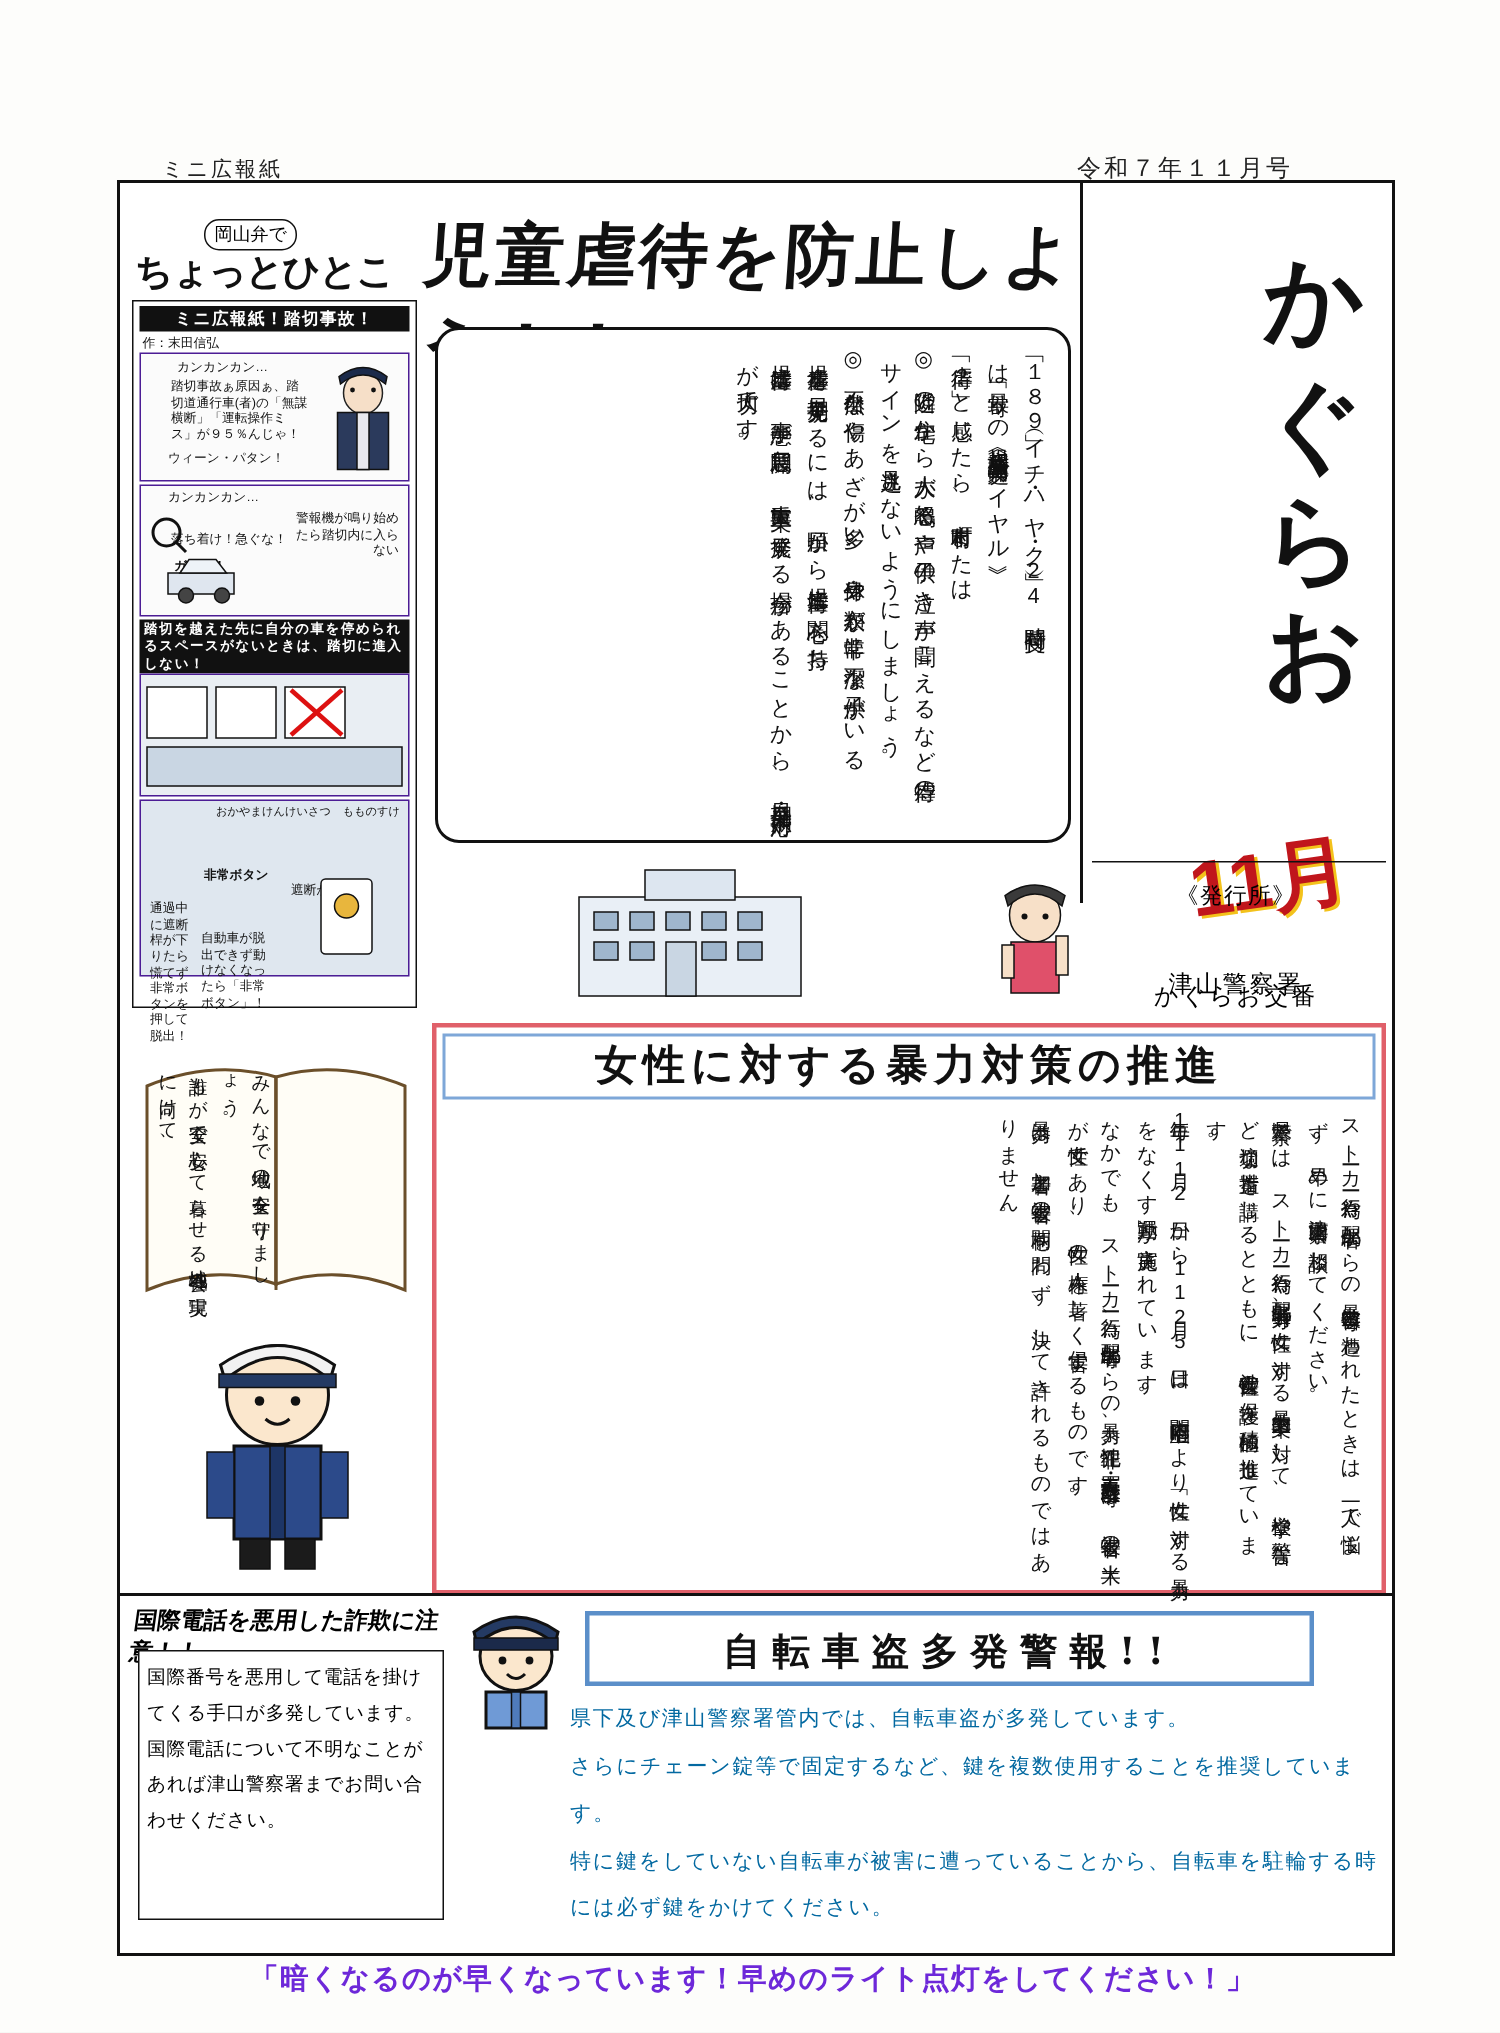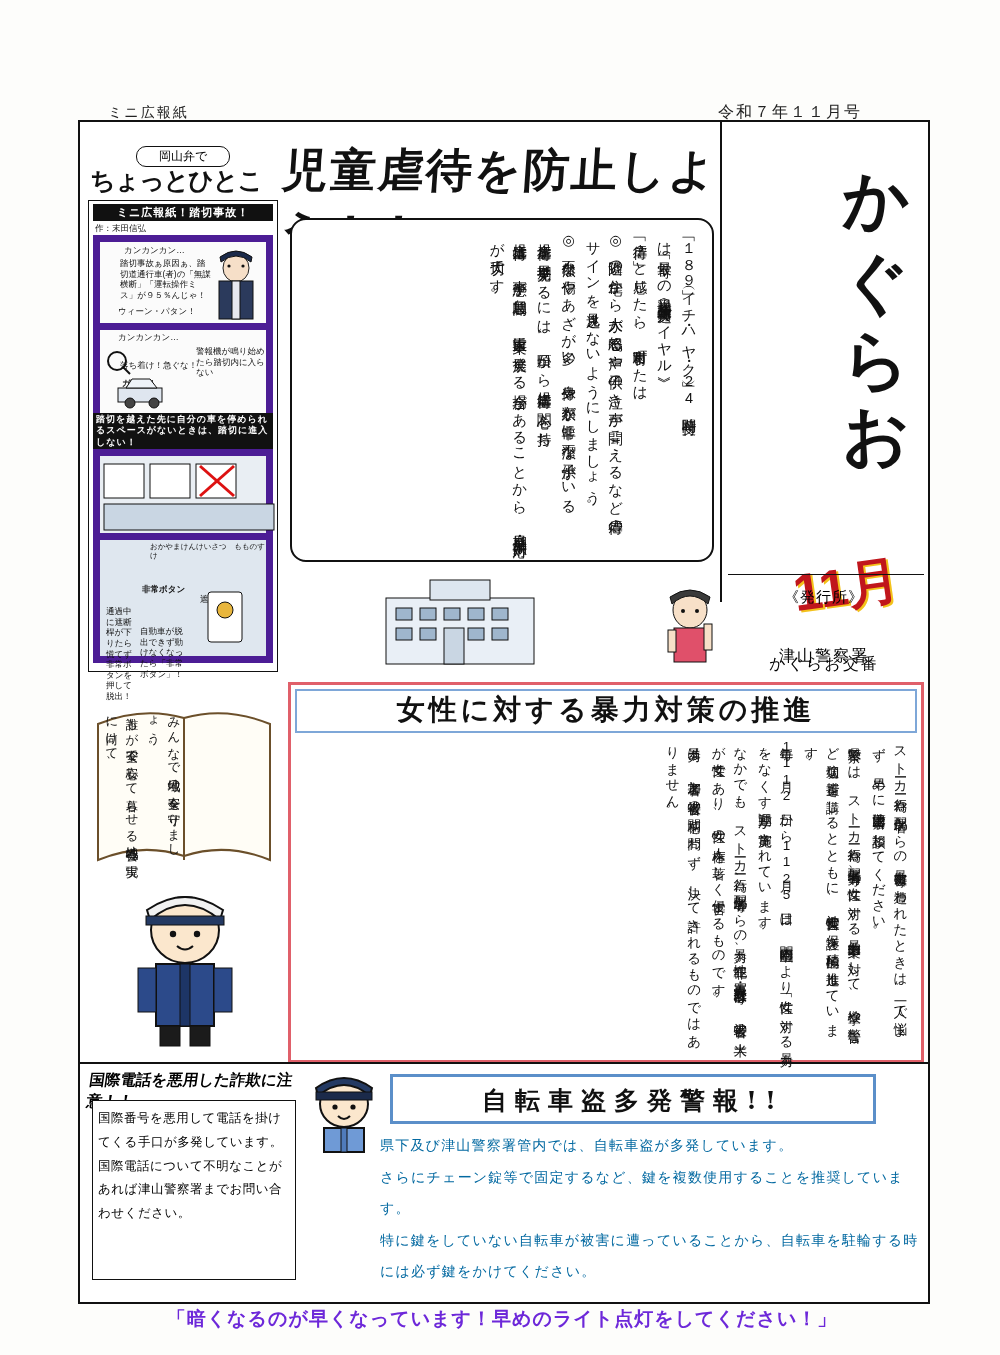--- a/index.html
+++ b/index.html
@@ -14,27 +14,27 @@
   #hdr-left{position:absolute;left:0;top:0;width:640px;height:480px;border-right:2px solid #111;}
   #masthead{position:absolute;right:0;top:0;width:206px;height:560px;}
   #mast-title{position:absolute;right:18px;top:6px;font-size:66px;line-height:1.02;letter-spacing:2px;font-weight:bold;color:#111;font-family:"DejaVu Serif","Liberation Serif",serif;}
   #mast-month{position:absolute;right:28px;top:430px;font-size:52px;font-weight:bold;color:#c0161c;transform:rotate(-8deg);text-shadow:2px 2px 0 #f3c21b;}
   #mast-rule{position:absolute;right:4px;top:452px;width:196px;border-top:1px solid #111;}
   #mast-pub{position:absolute;right:6px;top:466px;width:196px;text-align:center;font-size:15px;letter-spacing:1px;}
   #mast-org1{position:absolute;right:6px;top:500px;width:196px;text-align:center;font-size:16px;letter-spacing:2px;margin-top:24px;}
   #mast-org2{position:absolute;right:6px;top:532px;width:196px;text-align:center;font-size:16px;letter-spacing:2px;}
   
   #comic{position:absolute;left:8px;top:78px;width:188px;height:470px;border:1.5px solid #111;background:#fff;}
-  .comicpanel{position:absolute;left:4px;right:4px;border:7px solid #4c1d95;background:#fbfbfb;}
+  .comicpanel{position:absolute;left:4px;right:4px;border:1px solid #4c1d95;background:#fbfbfb;}
   .comic-cap{position:absolute;font-size:8.5px;line-height:1.25;color:#111;}
   .blackbar{position:absolute;background:#111;color:#fff;font-size:11px;font-weight:bold;letter-spacing:1px;padding:1px 3px;}
   
   #head-kanji{position:absolute;left:200px;top:18px;font-size:46px;font-weight:bold;letter-spacing:2px;color:#111;font-family:"DejaVu Serif","Liberation Serif",serif;transform:skewX(-4deg);}
   #hito-logo{position:absolute;left:10px;top:14px;width:180px;height:58px;}
-  #hito-okayama{position:absolute;left:46px;top:10px;font-size:12px;border:1px solid #111;border-radius:10px;padding:1px 22px;background:#fff;text-align:center;}
+  #hito-okayama{position:absolute;left:46px;top:10px;font-size:12px;border:1px solid #111;border-radius:10px;padding:1px 6px;background:#fff;text-align:center;}
   #hito-main{position:absolute;left:0;top:28px;font-size:25px;font-weight:bold;letter-spacing:-1px;color:#111;}
   
   #bubble{position:absolute;left:210px;top:96px;width:420px;height:340px;border:2px solid #111;border-radius:16px;background:#fff;}
   #bubble-text{position:absolute;right:12px;top:12px;height:312px;display:flex;flex-direction:row;gap:2px;}
   #bubble-text .col{writing-mode:vertical-rl;text-orientation:upright;font-size:14.5px;line-height:1.55;letter-spacing:1px;color:#111;height:312px;}
   
   #bldg{position:absolute;left:300px;top:452px;width:160px;height:96px;}
   
   #girl{position:absolute;left:578px;top:462px;width:64px;height:88px;}
   
@@ -94,21 +94,21 @@
             <path d="M12 14 q15 -12 30 0 l1 -5 q-16 -12 -32 0z" fill="#1b2a4a" stroke="#111"></path>
             <rect x="10" y="33" width="34" height="38" fill="#2b3a5c" stroke="#111"></rect>
             <rect x="23" y="33" width="8" height="38" fill="#e8e8ee" stroke="#111"></rect>
             <circle cx="20" cy="18" r="1.6" fill="#111"></circle>
               <circle cx="34" cy="18" r="1.6" fill="#111"></circle>
           </svg>
         </div>
 
         <div class="comicpanel" style="top:122px;height:86px;">
           <div class="comic-cap" style="left:18px;top:2px;">カンカンカン…</div>
-          <div class="comic-cap" style="left:96px;top:16px;width:76px;">警報機が鳴り始めたら踏切内に入らない</div>
+          <div class="comic-cap" style="left:96px;top:16px;width:76px;text-align:right;">警報機が鳴り始めたら踏切内に入らない</div>
           <div class="comic-cap" style="left:20px;top:30px;">落ち着け！急ぐな！</div>
           <div class="comic-cap" style="left:22px;top:48px;font-weight:bold;">ガタン！</div>
           <svg width="60" height="40" style="position:absolute;left:14px;top:44px;">
             <rect x="4" y="14" width="44" height="14" fill="#dfe6ef" stroke="#111"></rect>
             <path d="M12 14 l6 -9 h18 l7 9z" fill="#eef3f8" stroke="#111"></path>
             <circle cx="16" cy="29" r="5" fill="#444" stroke="#111"></circle>
               <circle cx="40" cy="29" r="5" fill="#444" stroke="#111"></circle>
           </svg>
           <svg width="26" height="26" style="position:absolute;left:6px;top:20px;">
             <circle cx="11" cy="11" r="9" fill="none" stroke="#111" stroke-width="2"></circle>

